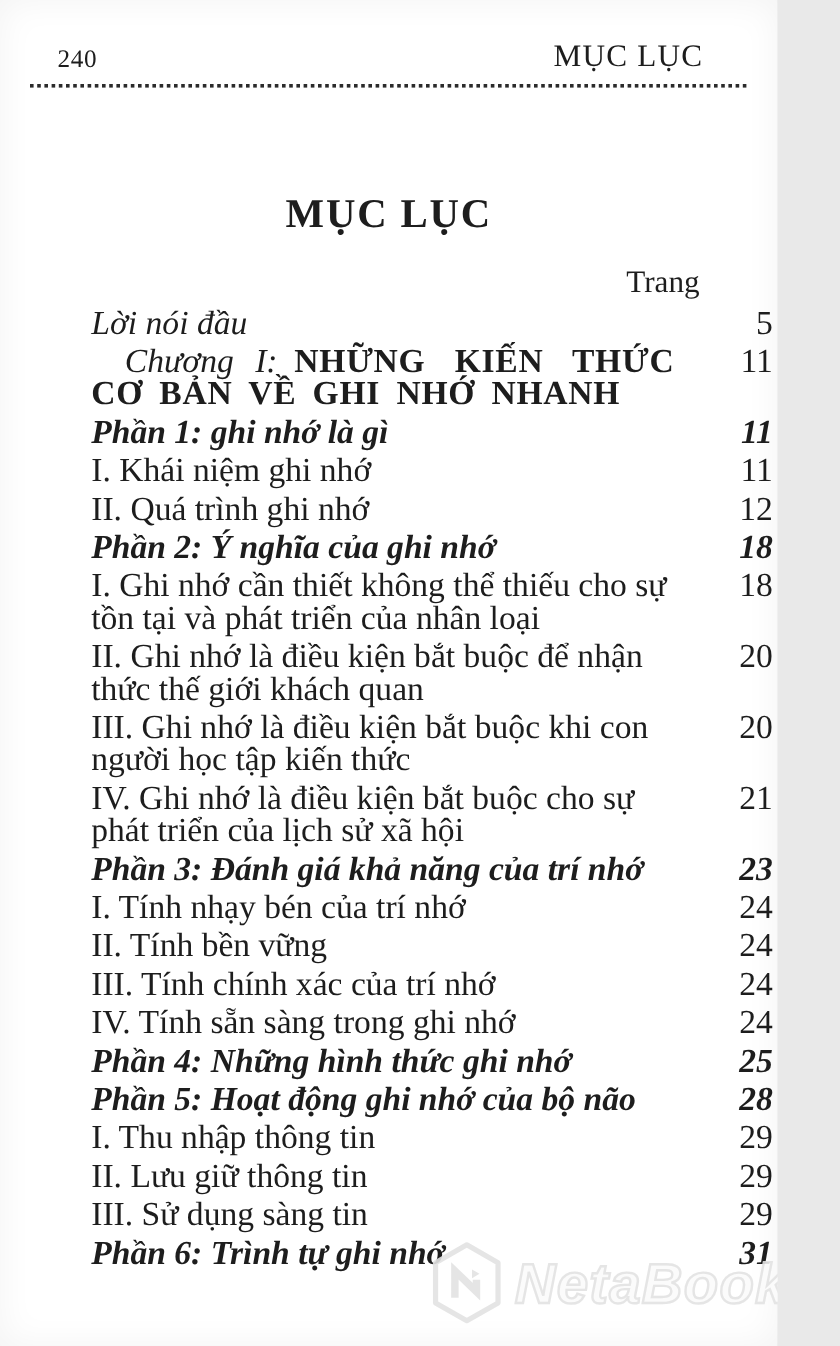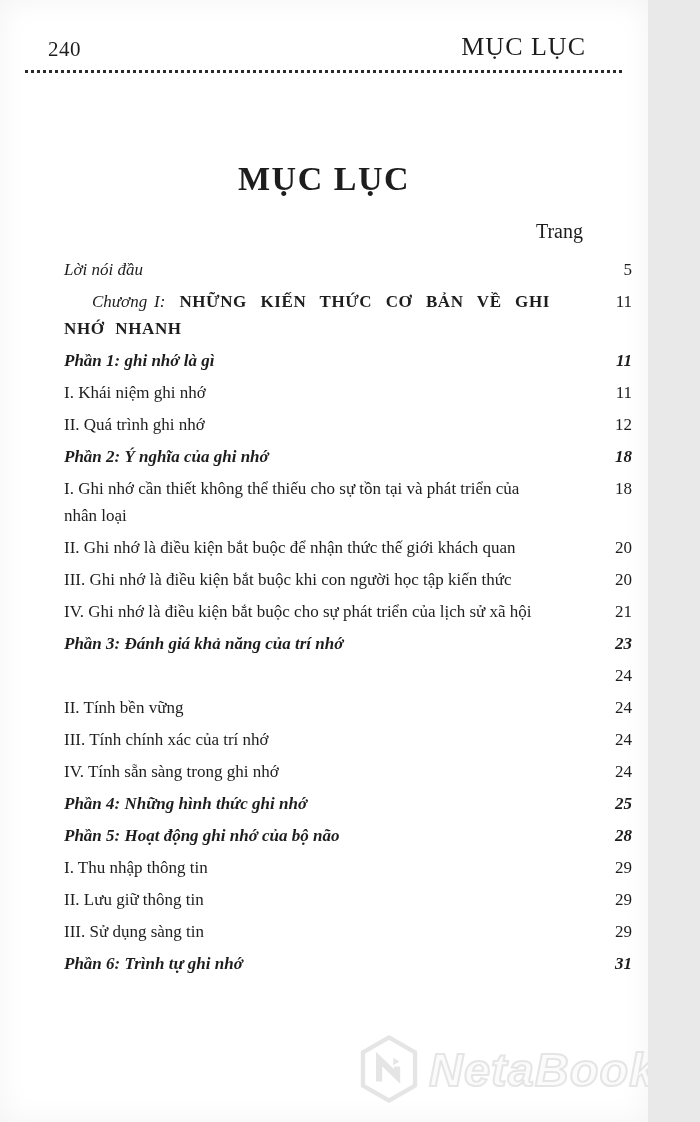--- a/index.html
+++ b/index.html
@@ -26,26 +26,26 @@
   .dotted-divider {
     position:absolute; top:70px; left:25px; right:26px;
     border-top:3px dotted #2b2b2b;
   }
   
   .main-title {
     position:absolute; top:160px; left:0; width:100%;
     text-align:center; font-size:34px; font-weight:bold; letter-spacing:1.5px;
   }
   .page-col-header {
-    position:absolute; top:220px; right:65px; font-size:20px;
+    position:absolute; top:220px; right:65px; font-size:26px;
   }
   
   .toc {
-    position:absolute; top:256px; left:64px; width:568px;
-    font-size:17px; line-height:27px;
+    position:absolute; top:256px; left:76px; width:568px;
+    font-size:28px; line-height:27px;
   }
   .row { display:flex; align-items:flex-start; margin-bottom:5px; }
   .row .label { width:486px; }
   .row .page { flex:1; text-align:right; }
   .row.bold { font-weight:bold;font-style:italic; }
   .row.italic .label { font-style:italic; }
   .row.chapter .label { text-align:justify; }
   .row.chapter .prefix { font-style:italic; padding-right:14px;margin-left:28px; }
   .row.chapter .caps { font-weight:bold; letter-spacing:0.6px; word-spacing:6px; }
   
@@ -127,20 +127,21 @@
       </div>
       <div class="row normal">
         <div class="label">IV. Ghi nhớ là điều kiện bắt buộc cho sự phát triển của lịch sử xã hội</div>
         <div class="page">21</div>
       </div>
       <div class="row bold">
         <div class="label">Phần 3: Đánh giá khả năng của trí nhớ</div>
         <div class="page">23</div>
       </div>
       <div class="row normal">
+        <div class="label">I. Tính nhạy bén của trí nhớ</div>
         <div class="page">24</div>
       </div>
       <div class="row normal">
         <div class="label">II. Tính bền vững</div>
         <div class="page">24</div>
       </div>
       <div class="row normal">
         <div class="label">III. Tính chính xác của trí nhớ</div>
         <div class="page">24</div>
       </div>

